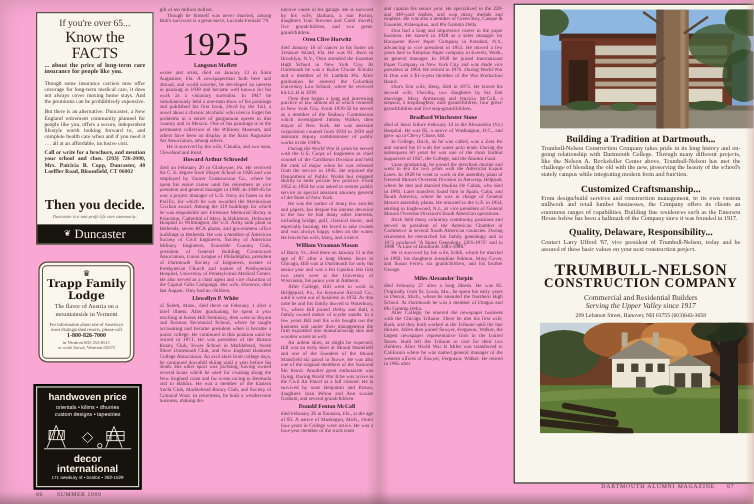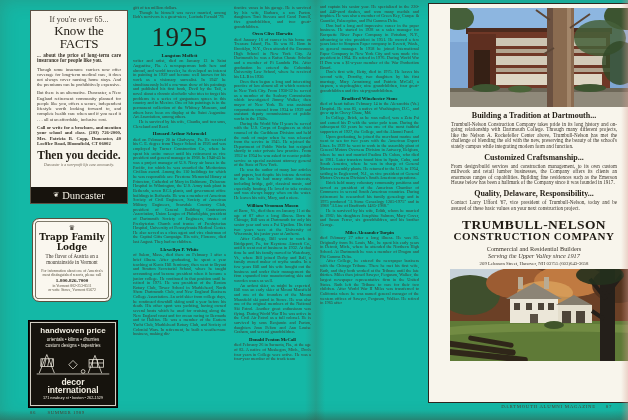--- a/index.html
+++ b/index.html
@@ -1,18 +1,18 @@
 <!DOCTYPE html>
 <html><head>
 <meta charset="utf-8">
 <style>
   html,body { margin:0; padding:0; background:#cfcabe; }
   .spread {
     position:relative; width:628px; height:420px; overflow:hidden;
-    background:#14b8a6; font-family:"Liberation Serif", serif; color:#3b352c;
+    background:#f9a8d4; font-family:"Liberation Serif", serif; color:#3b352c;
     box-shadow: inset 0 0 18px rgba(80,70,50,.25);
   }
   
   .col { position:absolute; top:6px; overflow:hidden; text-align:justify;
          font-size:4.3px; line-height:4.65px; color:#433c31; }
   .col p { margin:0; }
   .col p.ind { text-indent:6px; }
   .year { font-size:27px; line-height:27px; text-align:center; margin:4px 0 2px;
           color:#241f17; letter-spacing:.5px; }
   .obit-name { font-size:4.8px; font-weight:bold; text-align:center; margin:3.2px 0 .6px; color:#241f17; }
@@ -22,21 +22,21 @@
 
   
   .duncaster { position:absolute; left:30px; top:10px; width:98px; height:194px;
     border:1px solid #5a5245; background:#f8f5ec; box-sizing:border-box;
     padding:4px 6px 18px; text-align:center; }
   .dunc-h1 { font-size:8px; line-height:9px; }
   .dunc-h2 { font-size:13px; line-height:13px; font-weight:normal; letter-spacing:-.2px; color:#211c14;}
   .dunc-sub { font-size:5.2px; line-height:5.8px; font-weight:bold; text-align:justify; margin-top:2.5px;}
   .dunc-body { font-size:4.6px; line-height:5.3px; text-align:justify; margin-top:2.5px;}
   .dunc-contact { font-size:4.7px; line-height:5.3px; font-weight:bold; text-align:justify; margin-top:3px;}
-  .dunc-decide { font-size:11.5px; line-height:12px; font-weight:bold; margin-top:3px; color:#211c14;}
+  .dunc-decide { font-size:11.5px; line-height:12px; font-weight:bold; margin-top:19px; color:#211c14;}
   .dunc-note { font-size:3.8px; font-style:italic; margin-top:1.5px; color:#6a6152;}
   .dunc-strip { position:absolute; left:0; right:0; bottom:0; height:16px; background:#17130d;
     color:#f3efe4; display:flex; align-items:center; justify-content:center; gap:3px;
     font-size:10.5px; }
   .dunc-strip .crest { font-size:7px; line-height:7px; }
 
   
   .trapp { position:absolute; left:32px; top:218px; width:80px; height:84px;
     background:#faf7ef; border:1px solid #56503f; border-radius:7px;
     box-shadow: inset 0 0 0 2px #faf7ef, inset 0 0 0 2.8px #56503f;

